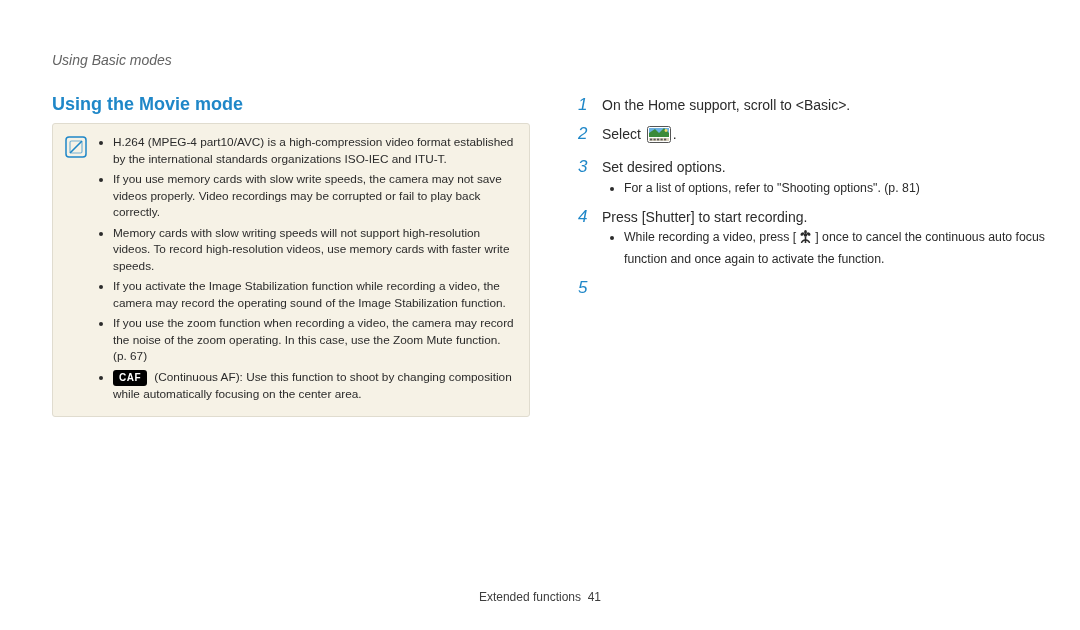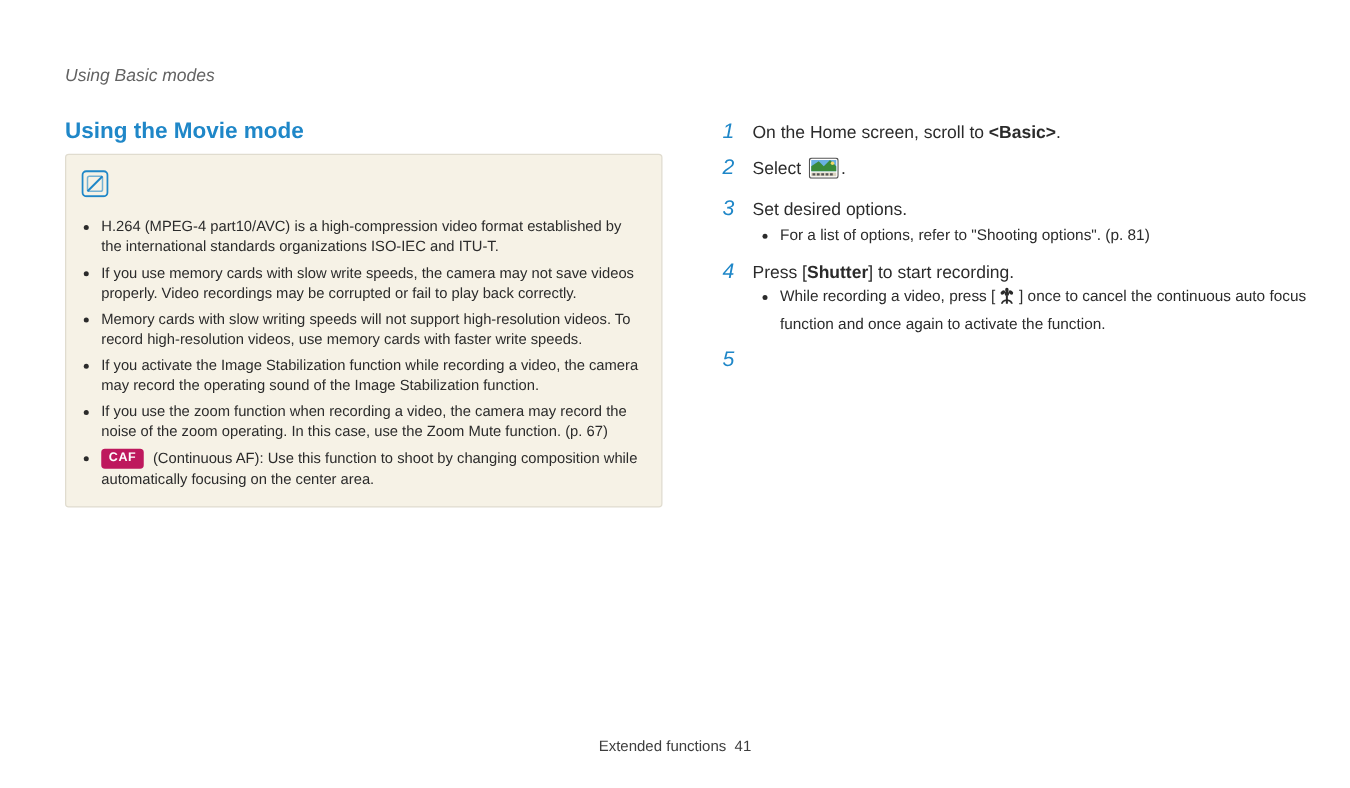--- a/index.html
+++ b/index.html
@@ -37,27 +37,26 @@
   .intro { font-size: 12.5px; line-height: 1.35; margin-bottom: 10px; }
   .note-box {
     border: 1px solid #e0dccf;
     background: #f6f2e6;
     border-radius: 3px;
     padding: 10px 14px 10px 12px;
     display: flex;
     gap: 10px;
     font-size: 11.8px;
     line-height: 1.4;
-    flex-direction: column;
   }
   .note-icon-wrap { flex: 0 0 auto; padding-top: 2px; }
   .note-ul { margin: 0; padding-left: 16px; }
   .note-ul li { margin-bottom: 4px; }
   .caf-label {
-    background: #be185d;
+    background: #000000;
     color: #fff;
     font-size: 10px;
     font-weight: 600;
     padding: 1px 6px 1px 6px;
     border-radius: 3px;
     margin-right: 4px;
     display: inline-block;
     letter-spacing: 0.5px;
     vertical-align: middle;
   }
@@ -88,21 +87,21 @@
   }
   .footer {
     position: absolute;
     bottom: 26px;
     left: 0; right: 0;
     text-align: center;
     font-size: 12px;
     color: #3d3d3d;
   }
   .footer b { font-weight: 400; }
-  b { font-weight: 700; }
+  b { font-weight: 400; }
 </style>
 </head>
 <body>
 
 <div class="page">
   <div class="breadcrumb">Using Basic modes</div>
 
   <div class="cols">
 
     <div class="col">
@@ -128,21 +127,21 @@
         </ul>
       </div>
     </div>
 
     <div class="col">
       <div class="steps">
 
         <div class="step">
           <div class="step-num">1</div>
           <div class="step-body">
-            <span>On the Home screen, scroll to </span><b>&lt;Basic&gt;</b><span>.</span>
+            <span>On the Home support, scroll to </span><b>&lt;Basic&gt;</b><span>.</span>
           </div>
         </div>
 
         <div class="step">
           <div class="step-num">2</div>
           <div class="step-body">
             <span>Select </span><span class="icon-inline">
               <svg width="24" height="17" viewBox="0 0 24 17">
                 <rect x="0.5" y="0.5" width="23" height="16" rx="2" fill="none" stroke="#555" stroke-width="1"></rect>
                 <rect x="2" y="2" width="20" height="9" fill="#6ab0e2"></rect>

